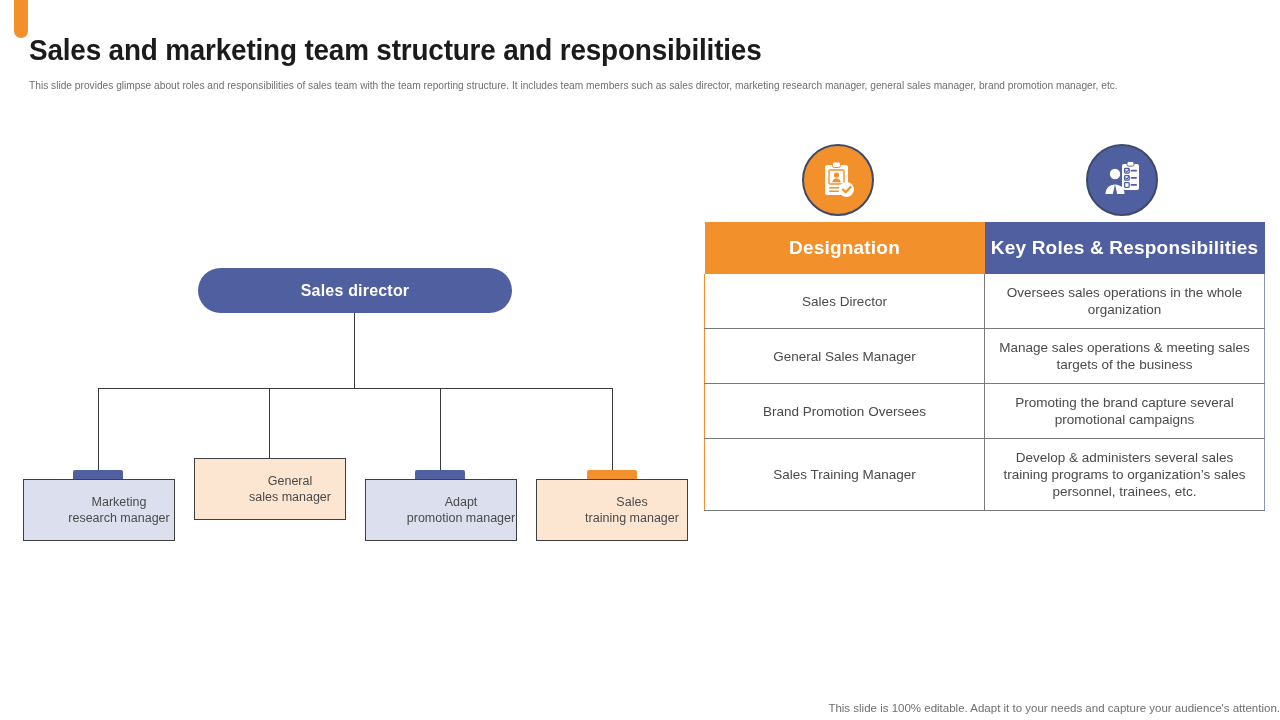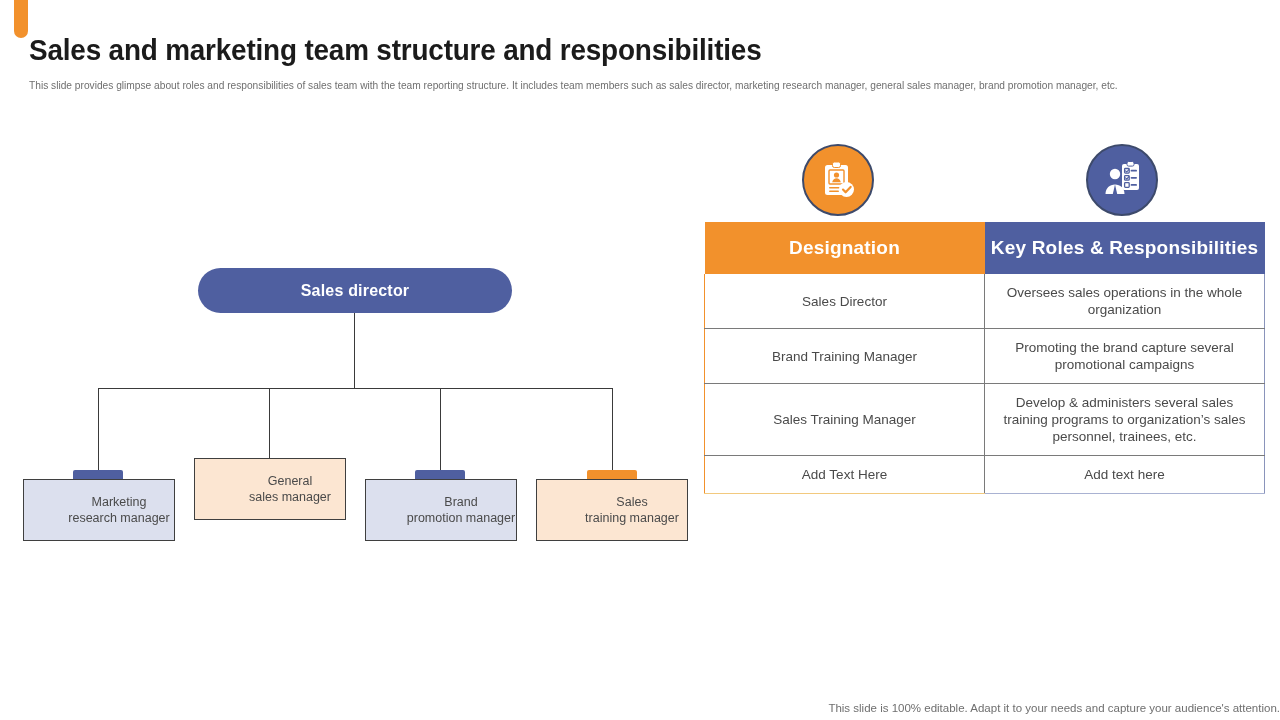--- a/index.html
+++ b/index.html
@@ -205,21 +205,21 @@
 <div class="node peach" style="left:194px; top:458px;">
   <div>
     <div>General</div>
     <div>sales manager</div>
   </div>
 </div>
 
 <div class="node-tab blue" style="left:415px; top:470px;"></div>
 <div class="node blue" style="left:365px; top:479px;">
   <div>
-    <div>Brand</div>
+    <div>Adapt</div>
     <div>promotion manager</div>
   </div>
 </div>
 
 <div class="node-tab orange" style="left:587px; top:470px;"></div>
 <div class="node peach" style="left:536px; top:479px;">
   <div>
     <div>Sales</div>
     <div>training manager</div>
   </div>
@@ -265,27 +265,27 @@
       <th class="th-desig">Designation</th>
       <th class="th-roles">Key Roles &amp; Responsibilities</th>
     </tr>
   </thead>
   <tbody>
     <tr class="first">
       <td class="col-desig">Sales Director</td>
       <td class="col-roles">Oversees sales operations in the whole organization</td>
     </tr>
     <tr>
-      <td class="col-desig">Brand Training Manager</td>
+      <td class="col-desig">General Sales Manager</td>
+      <td class="col-roles">Manage sales operations &amp; meeting sales targets of the business</td>
+    </tr>
+    <tr>
+      <td class="col-desig">Brand Promotion Oversees</td>
       <td class="col-roles">Promoting the brand capture several promotional campaigns</td>
     </tr>
     <tr>
       <td class="col-desig">Sales Training Manager</td>
       <td class="col-roles">Develop &amp; administers several sales training programs to organization’s sales personnel, trainees, etc.</td>
     </tr>
-    <tr class="last">
-      <td class="col-desig">Add Text Here</td>
-      <td class="col-roles">Add text here</td>
-    </tr>
   </tbody>
 </table>
 
 <div id="footer-note">This slide is 100% editable. Adapt it to your needs and capture your audience's attention.</div>
 
 </body></html>

